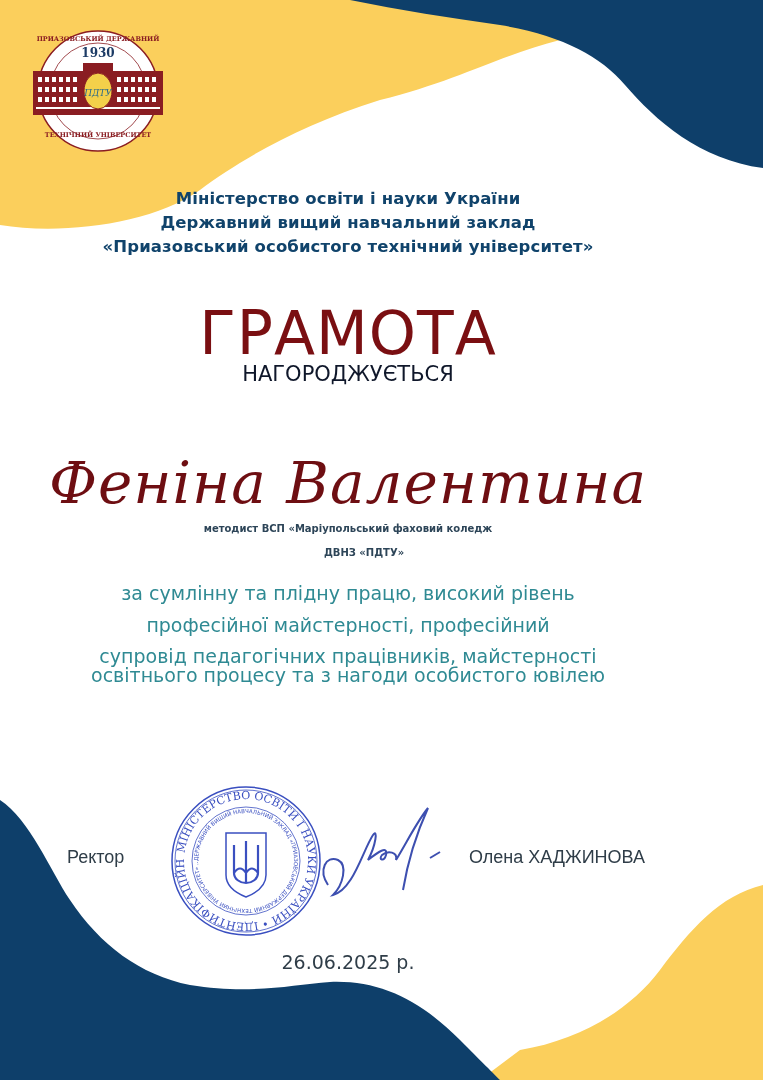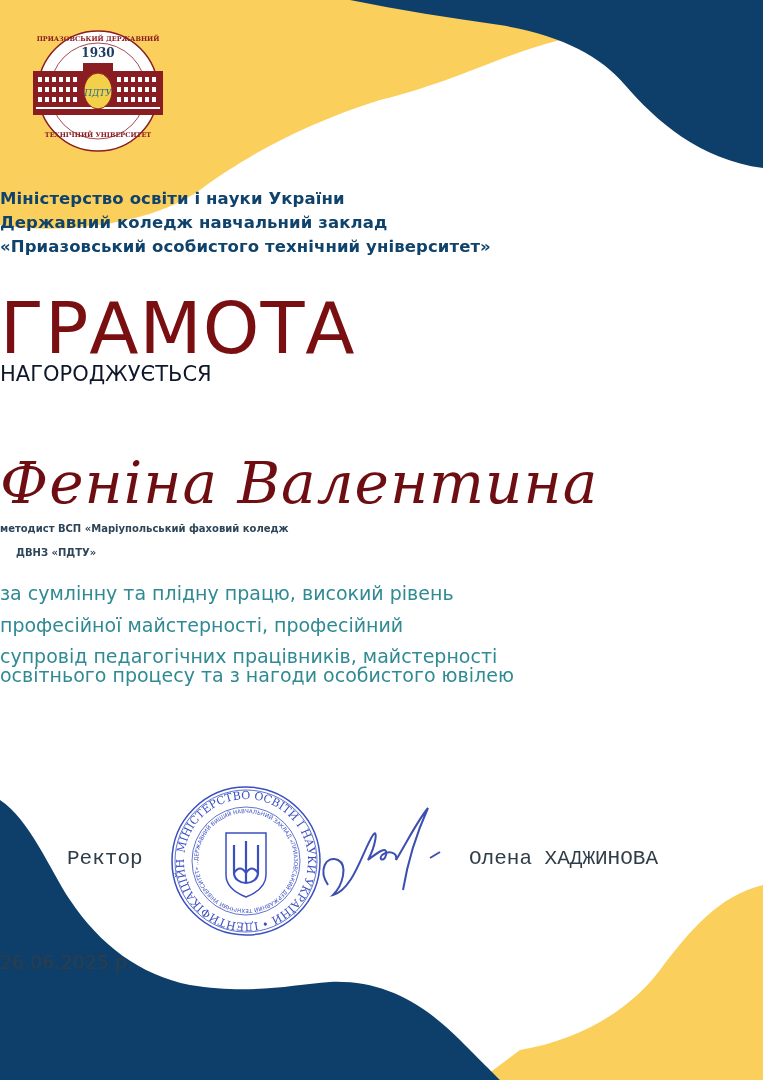--- a/index.html
+++ b/index.html
@@ -1,26 +1,26 @@
 <!DOCTYPE html>
 <html><head>
 <meta charset="utf-8">
 <style>
   html, body { margin: 0; padding: 0; }
   body { width: 763px; height: 1080px; position: relative; overflow: hidden; background: #ffffff; font-family: "Liberation Sans", sans-serif; }
   .bg { position: absolute; left: 0; top: 0; width: 763px; height: 1080px; }
   .abs { position: absolute; }
-  .center { left: 0; width: 696px; }
+  .center { left: 0; width: 696px; text-align: center; }
   .header-line { font-family: "DejaVu Sans", sans-serif; font-weight: bold; color: #10436b; font-size: 16.5px; letter-spacing: 0.1px; }
-  .title { top: 286px; font-family: "DejaVu Sans", sans-serif; font-size: 72px; color: #7a0f12; letter-spacing: 1px; }
+  .title { top: 298px; font-family: "DejaVu Sans", sans-serif; font-size: 60px; color: #7a0f12; letter-spacing: 1px; }
   .subtitle { top: 362px; font-family: "DejaVu Sans", sans-serif; font-weight: normal; font-size: 21px; color: #0f172a; }
   .name { top: 418px; font-family: "DejaVu Serif", serif; font-style: italic; font-size: 58px; color: #6e0e12; letter-spacing: 1px; margin-top: 31px; }
   .position { font-family: "DejaVu Sans", sans-serif; font-weight: bold; color: #2d4558; font-size: 10px; }
   .reason { font-family: "DejaVu Sans", sans-serif; color: #2f8a93; font-size: 19px; }
-  .sig-label { font-family: Liberation Mono, monospace; color: #2f3d48; font-size: 21px; }
+  .sig-label { font-family: Liberation Sans, sans-serif; color: #2f3d48; font-size: 18px; }
   .date { top: 951px; font-family: "DejaVu Sans", sans-serif; color: #2f3d48; font-size: 19px; }
 </style>
 </head>
 <body>
 
 <svg class="bg" viewBox="0 0 763 1080" xmlns="http://www.w3.org/2000/svg">
 
   <path d="M0,0 L763,0 L763,40 C700,30 640,20 560,40 C500,55 460,80 380,100 C300,125 240,160 200,190 C150,225 60,235 0,225 Z" fill="#fbcf5c"></path>
 
   <path d="M350,0 L763,0 L763,168 C700,160 655,120 625,85 C600,55 560,35 500,25 C450,18 400,10 350,0 Z" fill="#0e3f6a"></path>
@@ -79,21 +79,21 @@
     </g>
     <ellipse cx="70" cy="64" rx="14" ry="18" fill="#f3d04a" stroke="#8a1d22" stroke-width="1"></ellipse>
     <text x="70" y="69" font-size="9" text-anchor="middle" fill="#2a6a8a" font-family="DejaVu Serif, serif" font-style="italic">ПДТУ</text>
     <text x="70" y="30" font-size="12" font-weight="bold" text-anchor="middle" fill="#1d3c66" font-family="DejaVu Serif, serif">1930</text>
     <text x="70" y="14" font-size="6.5" font-weight="bold" text-anchor="middle" fill="#8a1d22" font-family="DejaVu Serif, serif">ПРИАЗОВСЬКИЙ ДЕРЖАВНИЙ</text>
     <text x="70" y="110" font-size="6.5" font-weight="bold" text-anchor="middle" fill="#8a1d22" font-family="DejaVu Serif, serif">ТЕХНІЧНИЙ УНІВЕРСИТЕТ</text>
   </svg>
 </div>
 
 <div class="abs center header-line" style="top:189px;">Міністерство освіти і науки України</div>
-<div class="abs center header-line" style="top:213px;">Державний коледж навчальний заклад</div>
+<div class="abs center header-line" style="top:213px;">Державний вищий навчальний заклад</div>
 <div class="abs center header-line" style="top:237px;">«Приазовський особистого технічний університет»</div>
 
 <div class="abs center title">ГРАМОТА</div>
 <div class="abs center subtitle">НАГОРОДЖУЄТЬСЯ</div>
 
 <div class="abs center name">Феніна Валентина</div>
 
 <div class="abs center position" style="top:523px;">методист  ВСП «Маріупольський фаховий коледж</div>
 <div class="abs center position" style="top:547px;margin-left:16px;">ДВНЗ «ПДТУ»</div>
 

